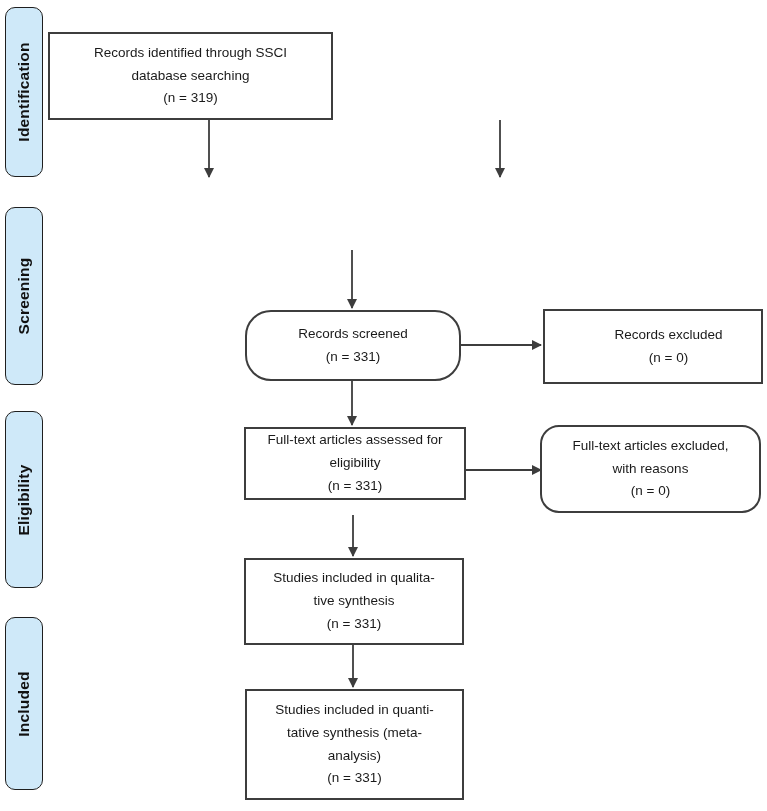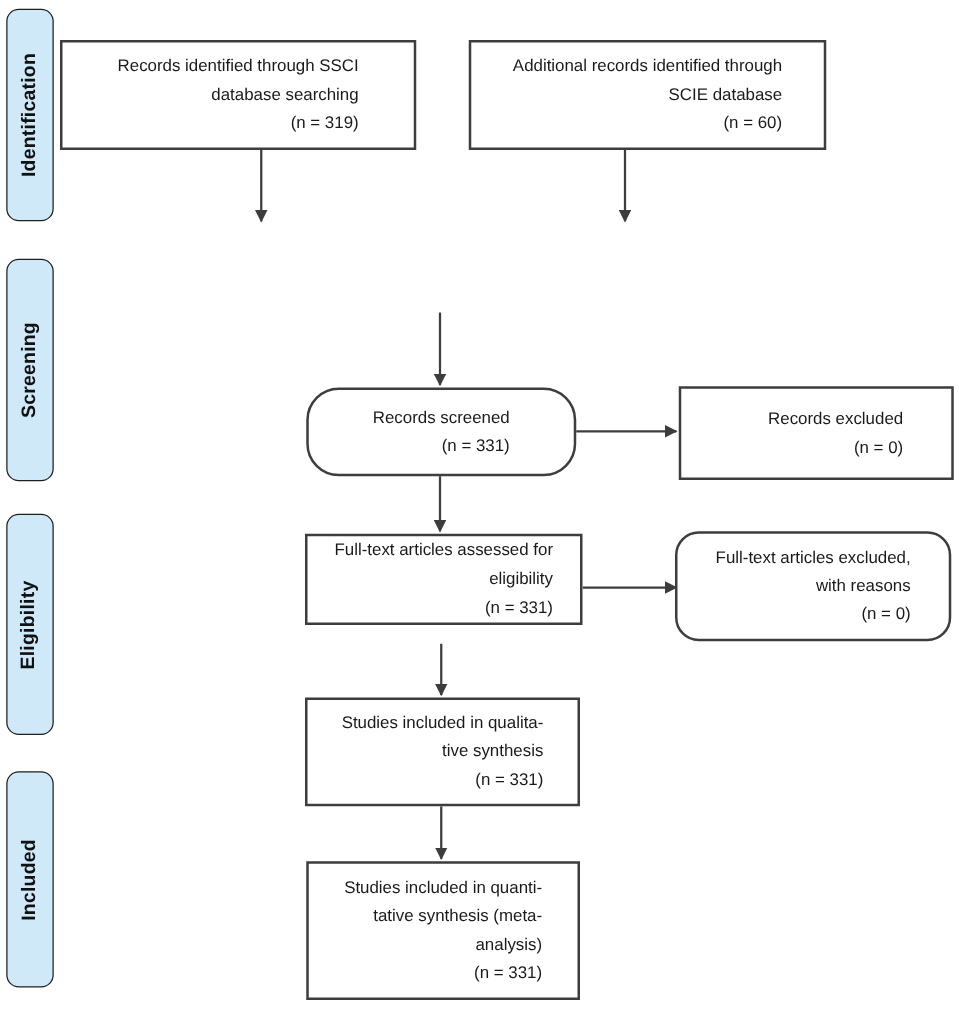--- a/index.html
+++ b/index.html
@@ -45,21 +45,21 @@
   }
   
   .node {
     position: absolute;
     background: #ffffff;
     border: 2px solid #3d3d3d;
     box-sizing: border-box;
     display: flex;
     align-items: center;
     justify-content: center;
-    text-align: right;
+    text-align: center;
     z-index: 2;
   }
   .node .node-text {
     white-space: pre-line;
     font-size: 13.5px;
     line-height: 1.7;
     color: #1a1a1a;
     padding: 2px 4px;
   }
   
@@ -112,25 +112,20 @@
   </div>
   <div class="stage" id="stage-included">
     <span class="vtext">Included</span>
   </div>
 
   <div class="node" id="box-ssci">
     <div class="node-text">Records identified through SSCI
 database searching
 (n = 319)</div>
   </div>
-  <div class="node" id="box-scie">
-    <div class="node-text">Additional records identified through
-SCIE database
-(n = 60)</div>
-  </div>
   <div class="node" id="box-screened">
     <div class="node-text">Records screened
 (n = 331)</div>
   </div>
   <div class="node" id="box-excluded">
     <div class="node-text">Records excluded
 (n = 0)</div>
   </div>
   <div class="node" id="box-fulltext">
     <div class="node-text">Full-text articles assessed for

